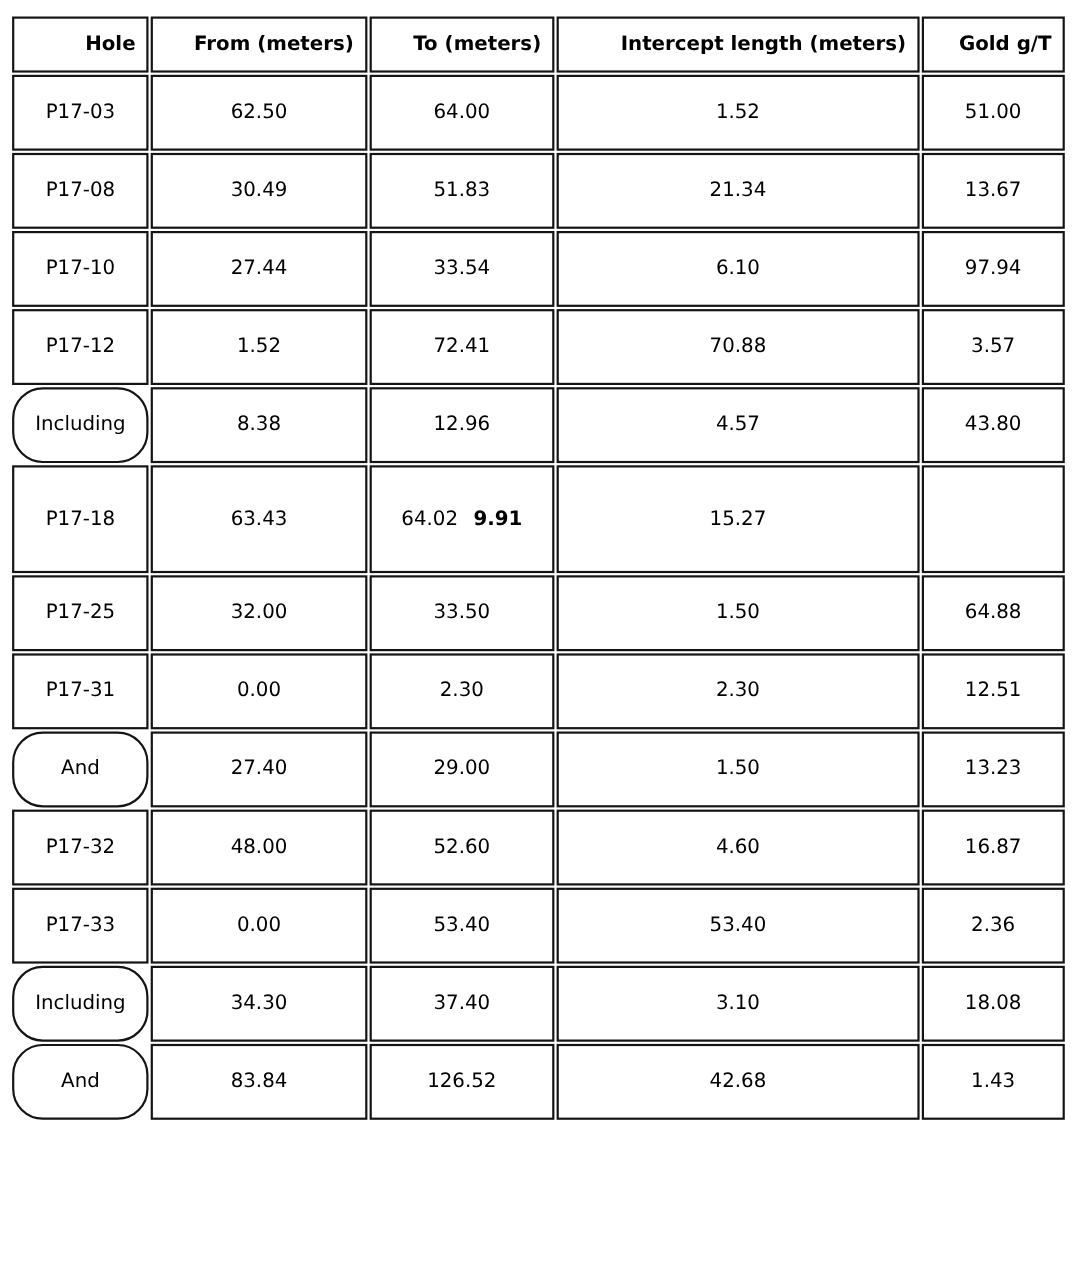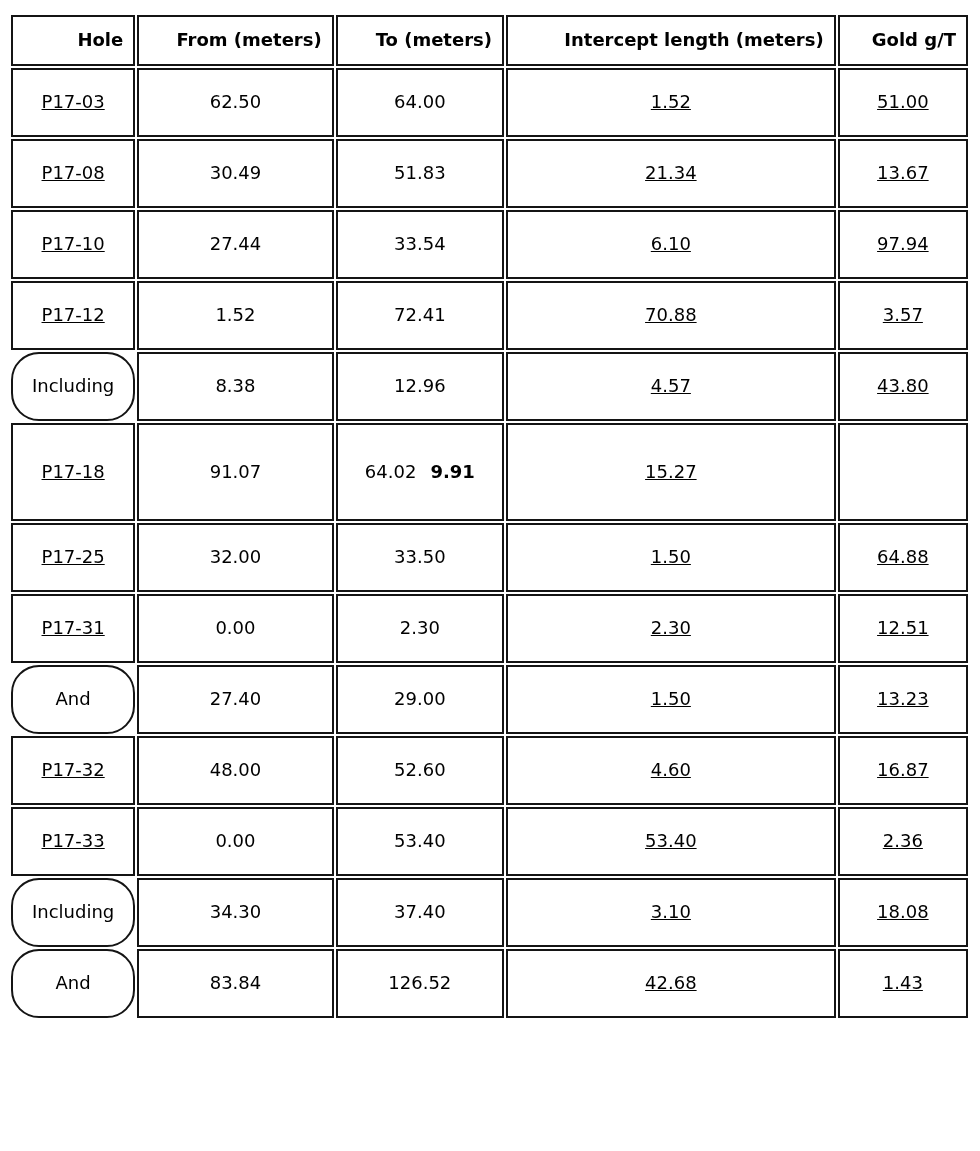--- a/index.html
+++ b/index.html
@@ -51,21 +51,21 @@
     font-weight: bold;
     font-size: 18px;
     text-align: right;
   }
 
   
   #drill-results-table tbody tr { height: 69px; }
   #drill-results-table tbody tr.tall-row { height: 98px; }
 
   
-  td.cell-bold   { font-weight: bold; text-decoration: underline; }
+  td.cell-bold   { font-weight: bold; }
   td.cell-plain  { font-weight: normal; margin-left: 36px; }
   td.align-right { text-align: right; padding-right: 12px; border-radius: 28px; }
 
   
   .stacked { display: flex; flex-direction: row; justify-content: center; gap: 14px; }
   .stacked .v-plain { font-weight: normal; }
   .stacked .v-bold  { font-weight: bold; }
 </style>
 </head>
 <body>
@@ -118,21 +118,21 @@
       </tr>
       <tr>
         <td class="cell-plain align-right">Including</td>
         <td class="cell-plain">8.38</td>
         <td class="cell-plain">12.96</td>
         <td class="cell-bold">4.57</td>
         <td class="cell-bold">43.80</td>
       </tr>
       <tr class="tall-row">
         <td class="cell-bold">P17-18</td>
-        <td class="cell-plain">91.07</td>
+        <td class="cell-plain">63.43</td>
         <td class="cell-plain">
           <div class="stacked">
             <span class="v-plain">64.02</span>
             <span class="v-bold">9.91</span>
           </div>
         </td>
         <td class="cell-bold">15.27</td>
         <td class="cell-bold"></td>
       </tr>
       <tr>

